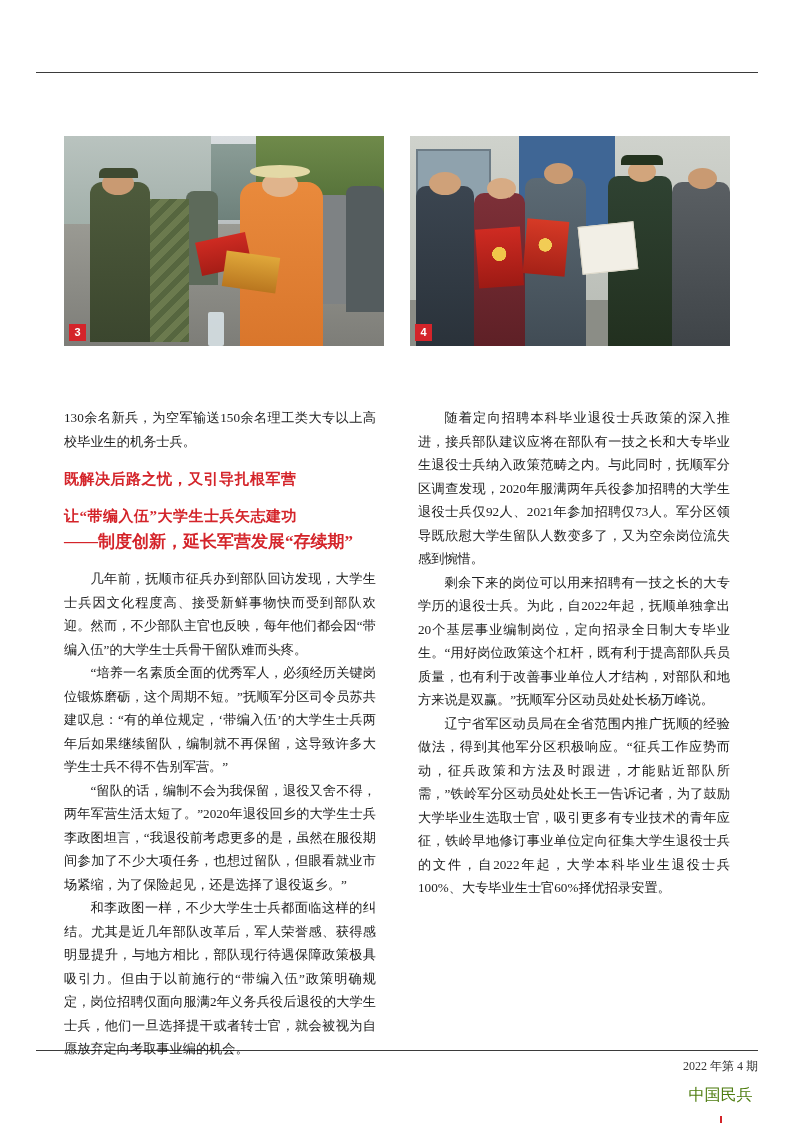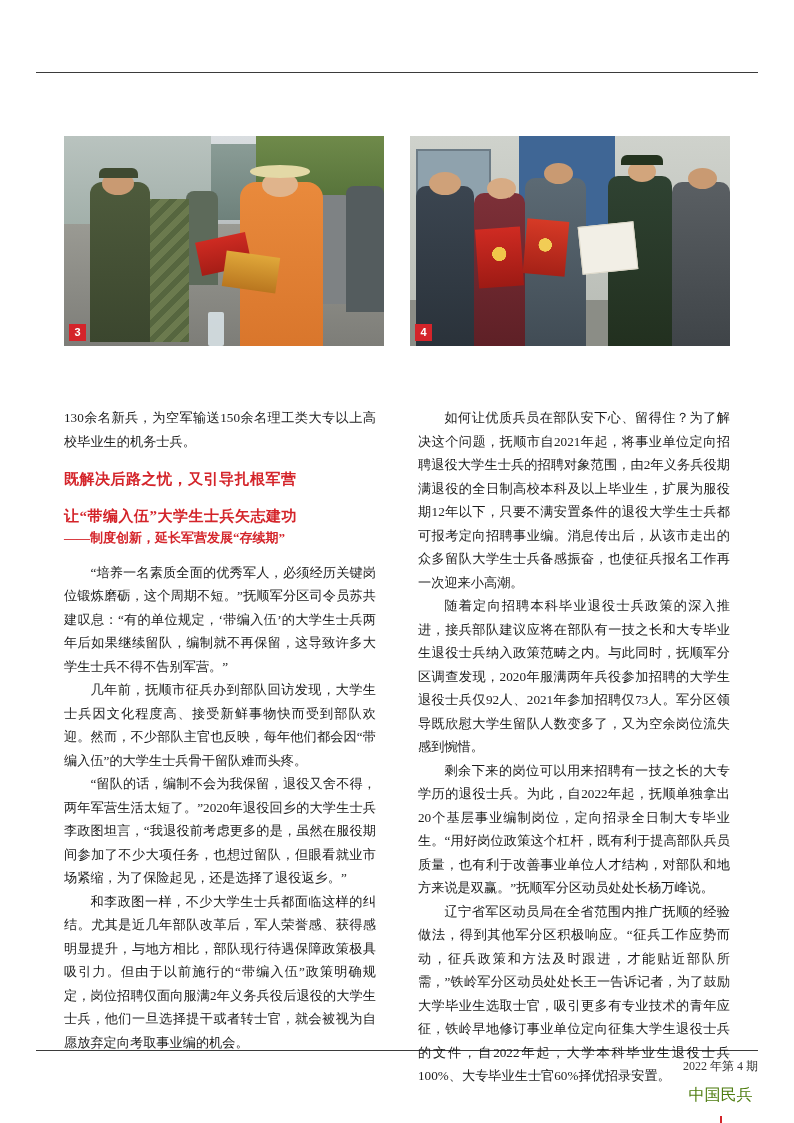--- a/index.html
+++ b/index.html
@@ -237,21 +237,21 @@
   .headline-block {
     margin: 14px 0 12px 0;
     color: #d4242a;
     font-weight: bold;
     line-height: 1.6;
     font-size: 15px;
     text-indent: 0;
   }
   .headline-block .l1 { display:block; letter-spacing: 0.5px; }
   .headline-block .l2 { display:block; letter-spacing: 0.5px; margin-top: 13px; }
-  .headline-block .l3 { display:block; font-size: 13px; }
+  .headline-block .l3 { display:block; font-size: 17px; }
   .footer {
     position: absolute;
     right: 36px;
     top: 1058px;
     display: flex;
     align-items: center;
     gap: 10px;
     font-family: "Liberation Sans", sans-serif;
     flex-direction: column;
   }
@@ -337,28 +337,27 @@
 
   <div class="col left">
     <p class="noindent">130余名新兵，为空军输送150余名理工类大专以上高校毕业生的机务士兵。</p>
 
     <div class="headline-block">
       <span class="l1">既解决后路之忧，又引导扎根军营</span>
       <span class="l2">让“带编入伍”大学生士兵矢志建功</span>
       <span class="l3">——制度创新，延长军营发展“存续期”</span>
     </div>
 
+    <p>几年前，抚顺市征兵办到部队回访发现，大学生士兵因文化程度高、接受新鲜事物快而受到部队欢迎。然而，不少部队主官也反映，每年他们都会因“带编入伍”的大学生士兵骨干留队难而头疼。</p>
     <p>“培养一名素质全面的优秀军人，必须经历关键岗位锻炼磨砺，这个周期不短。”抚顺军分区司令员苏共建叹息：“有的单位规定，‘带编入伍’的大学生士兵两年后如果继续留队，编制就不再保留，这导致许多大学生士兵不得不告别军营。”</p>
-    <p>几年前，抚顺市征兵办到部队回访发现，大学生士兵因文化程度高、接受新鲜事物快而受到部队欢迎。然而，不少部队主官也反映，每年他们都会因“带编入伍”的大学生士兵骨干留队难而头疼。</p>
     <p>“留队的话，编制不会为我保留，退役又舍不得，两年军营生活太短了。”2020年退役回乡的大学生士兵李政图坦言，“我退役前考虑更多的是，虽然在服役期间参加了不少大项任务，也想过留队，但眼看就业市场紧缩，为了保险起见，还是选择了退役返乡。”</p>
     <p>和李政图一样，不少大学生士兵都面临这样的纠结。尤其是近几年部队改革后，军人荣誉感、获得感明显提升，与地方相比，部队现行待遇保障政策极具吸引力。但由于以前施行的“带编入伍”政策明确规定，岗位招聘仅面向服满2年义务兵役后退役的大学生士兵，他们一旦选择提干或者转士官，就会被视为自愿放弃定向考取事业编的机会。</p>
   </div>
 
   <div class="col right">
-    <p>如何让优质兵员在部队安下心、留得住？为了解决这个问题，抚顺市自2021年起，将事业单位定向招聘退役大学生士兵的招聘对象范围，由2年义务兵役期满退役的全日制高校本科及以上毕业生，扩展为服役期12年以下，只要不满安置条件的退役大学生士兵都可报考定向招聘事业编。消息传出后，从该市走出的众多留队大学生士兵备感振奋，也使征兵报名工作再一次迎来小高潮。</p>
     <p>随着定向招聘本科毕业退役士兵政策的深入推进，接兵部队建议应将在部队有一技之长和大专毕业生退役士兵纳入政策范畴之内。与此同时，抚顺军分区调查发现，2020年服满两年兵役参加招聘的大学生退役士兵仅92人、2021年参加招聘仅73人。军分区领导既欣慰大学生留队人数变多了，又为空余岗位流失感到惋惜。</p>
     <p>剩余下来的岗位可以用来招聘有一技之长的大专学历的退役士兵。为此，自2022年起，抚顺单独拿出20个基层事业编制岗位，定向招录全日制大专毕业生。“用好岗位政策这个杠杆，既有利于提高部队兵员质量，也有利于改善事业单位人才结构，对部队和地方来说是双赢。”抚顺军分区动员处处长杨万峰说。</p>
     <p>辽宁省军区动员局在全省范围内推广抚顺的经验做法，得到其他军分区积极响应。“征兵工作应势而动，征兵政策和方法及时跟进，才能贴近部队所需，”铁岭军分区动员处处长王一告诉记者，为了鼓励大学毕业生选取士官，吸引更多有专业技术的青年应征，铁岭早地修订事业单位定向征集大学生退役士兵的文件，自2022年起，大学本科毕业生退役士兵100%、大专毕业生士官60%择优招录安置。</p>
   </div>
 
   <div class="footer">
     <span class="issue">2022 年第 4 期</span>
     <span class="mag">中国民兵</span>
     <span class="sep"></span>
     <span class="pageno">31</span>

